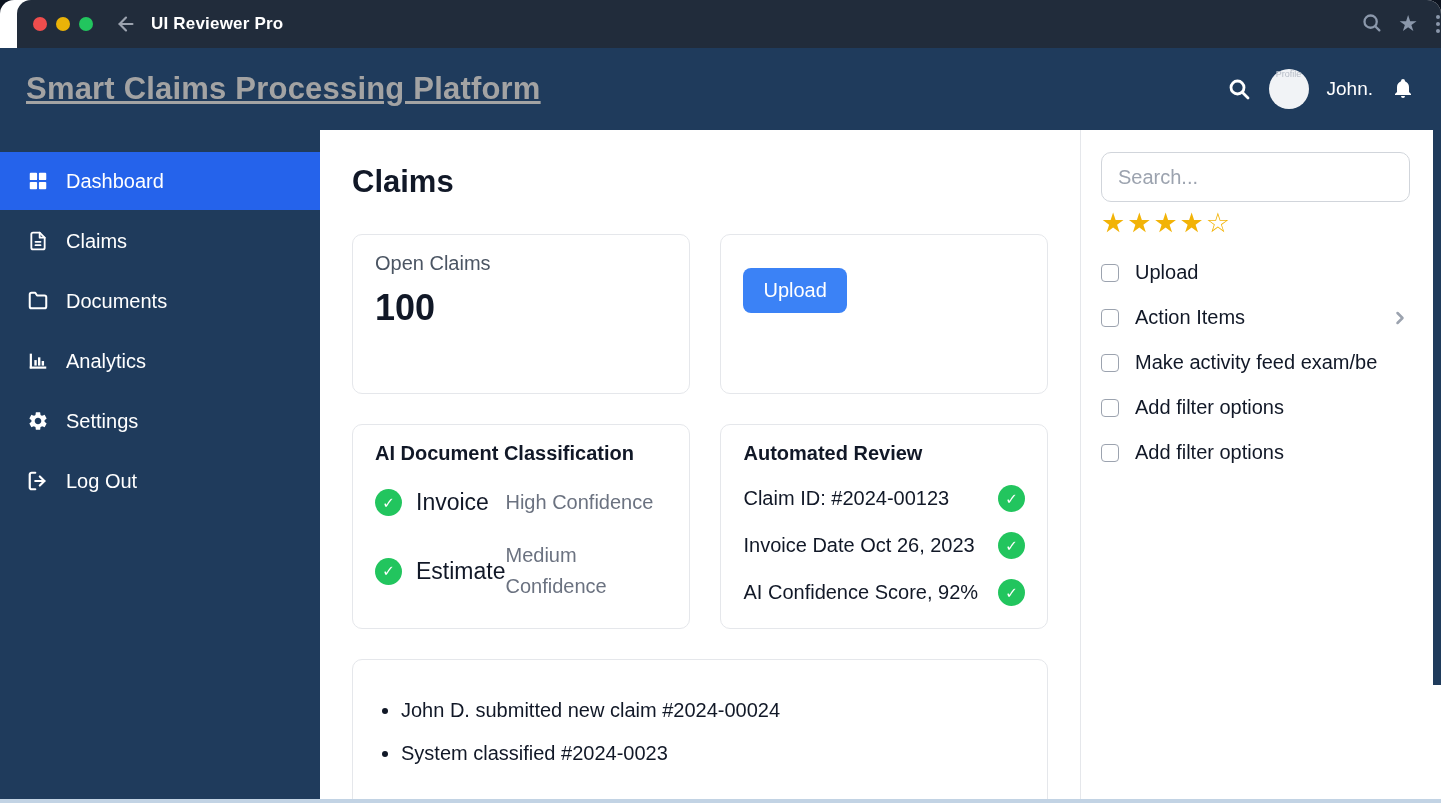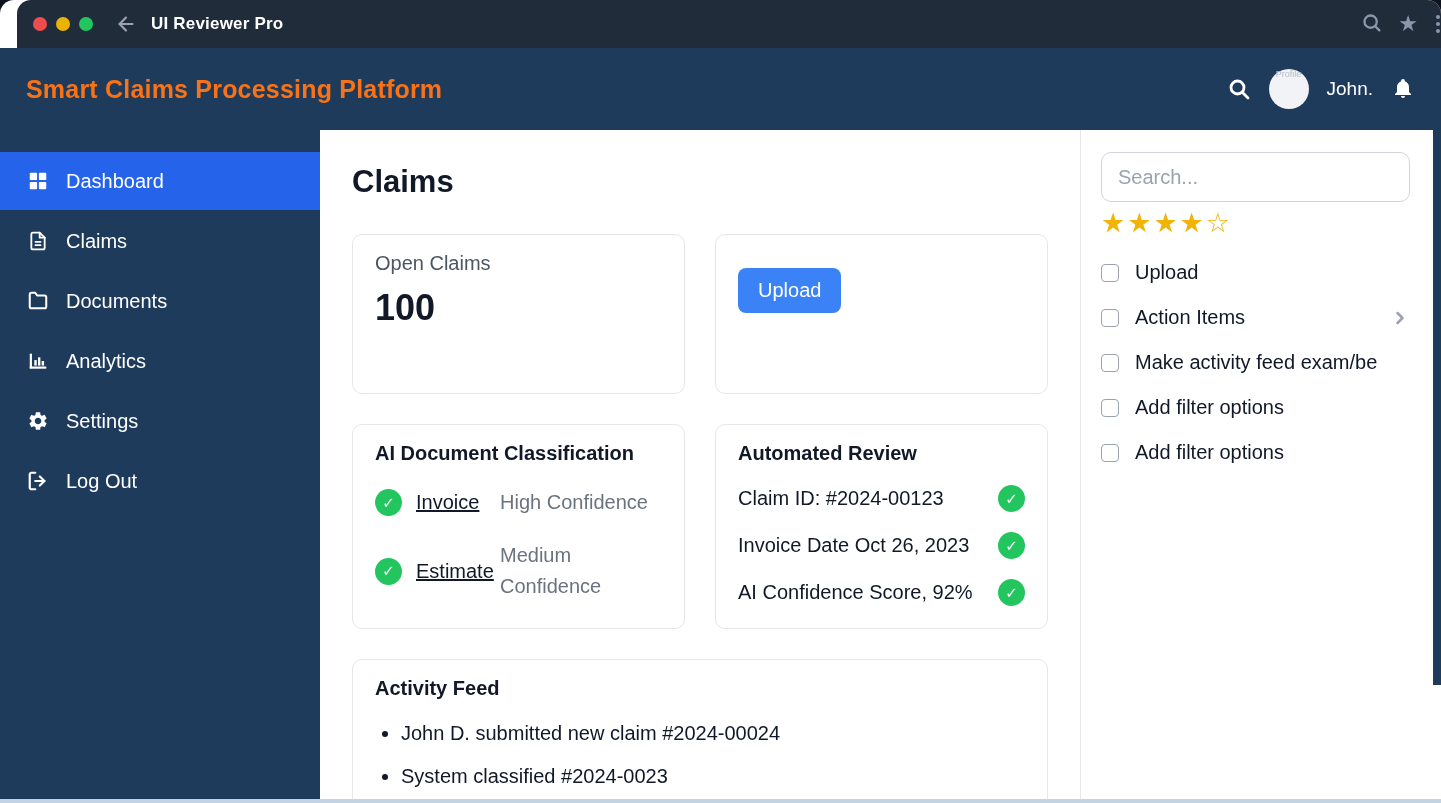--- a/index.html
+++ b/index.html
@@ -12,21 +12,21 @@
   .dot { width:14px; height:14px; border-radius:50%; }
   .dot.red{ background:#ef4d4d; } .dot.yellow{ background:#eab308; } .dot.green{ background:#22c55e; }
   .back-arrow { margin-left:22px; color:#9ca3af; display:flex; }
   .topbar-title { color:#ffffff; font-size:17px; font-weight:600; margin-left:14px; letter-spacing:.2px; }
   .topbar-right { margin-left:auto; display:flex; align-items:center; gap:16px; color:#8b98ab; }
   .kebab { display:flex; flex-direction:column; gap:3px; padding:2px; }
   .kebab i { width:4px; height:4px; border-radius:50%; background:#8b98ab; }
 
   
   .appheader { position:absolute; left:0; top:48px; width:1441px; height:82px; background:#1f3b5c; display:flex; align-items:center; padding:0 26px; }
-  .app-title { color:#f97316; font-size:25px; font-weight:700; letter-spacing:.2px; }
+  .app-title { color:#a3a3a3; font-size:31px; font-weight:700; letter-spacing:.2px;text-decoration:underline; }
   .appheader-right { margin-left:auto; display:flex; align-items:center; gap:18px; }
   .avatar { width:40px; height:40px; border-radius:50%; background:#f1f3f6; display:flex; align-items:flex-start; justify-content:center; color:#b6bcc6; font-size:9px; }
   .user-name { color:#ffffff; font-size:19px; }
 
   
   .sidebar { position:absolute; left:0; top:130px; width:320px; height:673px; background:#1f3b5c; padding-top:22px; }
   .nav-item { height:58px; display:flex; align-items:center; gap:16px; padding:0 26px; color:#ffffff; font-size:20px; cursor:pointer; margin-bottom:2px; }
   .nav-item.active { background:#2563eb; }
   .nav-icon { width:24px; display:flex; justify-content:center; }
 
@@ -39,21 +39,21 @@
   .card.row2 { height:205px; }
   .card-label { font-size:20px; color:#4b5563; }
   .stat-value { margin-top:12px; font-size:36px; font-weight:800; color:#111827; }
   .card-title-dark { font-size:20px; color:#1f2937; }
   .card-title-bold { font-size:20px; font-weight:700; color:#111827; }
   .upload-btn { margin-top:16px; background:#3b82f6; color:#ffffff; font-size:20px; border:none; border-radius:8px; padding:11px 20px; cursor:pointer; font-family:inherit; }
   .upload-hint { margin-top:16px; font-size:16px; color:#8b93a1; }
 
   .class-row { display:flex; align-items:center; margin-top:22px; }
   .check-circle { width:27px; height:27px; min-width:27px; border-radius:50%; background:#22c55e; color:#fff; display:flex; align-items:center; justify-content:center; font-size:15px; font-weight:700; }
-  .class-label { font-size:20px; color:#111827; margin-left:14px;text-decoration:underline; }
+  .class-label { font-size:23px; color:#111827; margin-left:14px; }
   .confidence { font-size:20px; color:#6b7280; margin-left:auto; width:162px; line-height:1.55; }
 
   .review-row { display:flex; align-items:center; justify-content:space-between; margin-top:20px; font-size:20px; color:#111827; }
 
   .card.activity { grid-column:1 / 3; height:200px; }
   .activity-list { margin-top:22px; padding-left:26px; }
   .activity-list li { font-size:20px; color:#111827; margin-bottom:20px; }
 
   
   .rightpanel { position:absolute; left:1080px; top:130px; width:352px; height:673px; background:#ffffff; border-left:1px solid #e5e7eb; padding:22px 22px 0 20px; }
@@ -227,21 +227,20 @@
           <span>Invoice Date Oct 26, 2023</span>
           <span class="check-circle">✓</span>
         </div>
         <div class="review-row">
           <span>AI Confidence Score, 92%</span>
           <span class="check-circle">✓</span>
         </div>
       </div>
 
       <div class="card activity">
-        <div class="card-title-bold">Activity Feed</div>
         <ul class="activity-list">
           <li>John D. submitted new claim #2024-00024</li>
           <li>System classified #2024-0023</li>
         </ul>
       </div>
     </div>
   </div>
 
   <div class="rightpanel">
     <input class="search-input" type="text" placeholder="Search..." style="">

